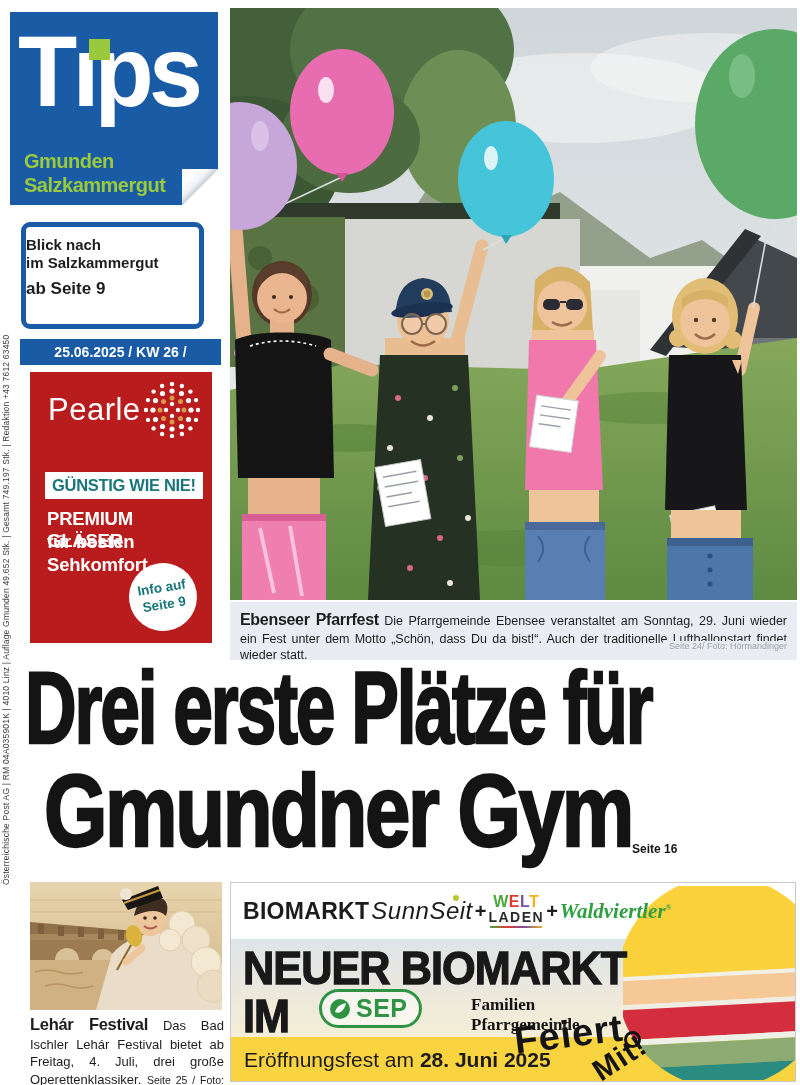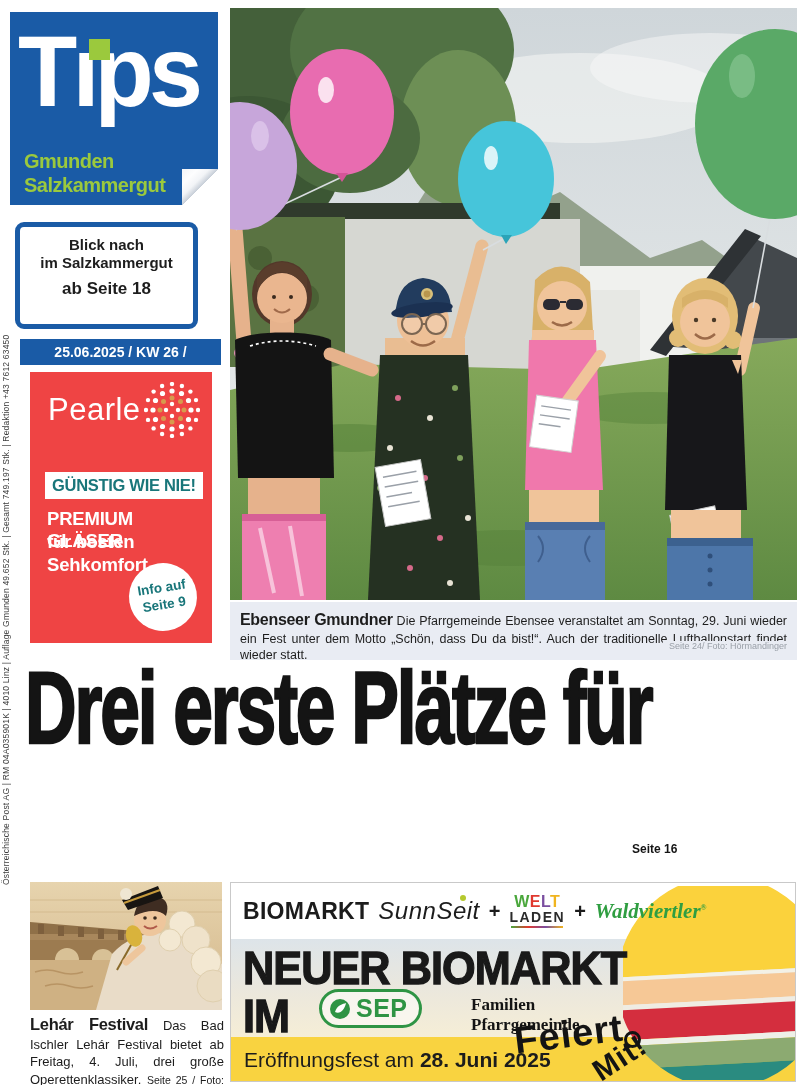--- a/index.html
+++ b/index.html
@@ -12,38 +12,38 @@
              letter-spacing:-5px;transform:scaleX(.97);transform-origin:0 0;line-height:1.3;}
   #logo-dot{position:absolute;left:79px;top:27px;width:21px;height:21px;background:#9bc93d;}
   .region{position:absolute;left:14px;font-size:20px;font-weight:bold;color:#9bc93d;letter-spacing:-.5px;}
   #region1{top:138px;} #region2{top:162px;}
   #curl{position:absolute;right:0;bottom:0;width:36px;height:36px;
     background-image:
       linear-gradient(to top left, rgba(0,0,0,0) 49.5%, #c9d0d9 50%, #f2f4f7 62%, #fdfdfe 78%, #f2f4f7 100%),
       linear-gradient(to top left, #ffffff 49.5%, rgba(0,0,0,0) 50%);}
 
   
-  #teaser{position:absolute;left:15px;top:222px;width:183px;height:107px;background:#fff;
-          border:5px solid #1a5ba6;border-radius:9px;text-align:center;color:#1d1d1d;box-sizing:border-box;}
+  #teaser{position:absolute;left:21px;top:222px;width:183px;height:107px;background:#fff;
+          border:5px solid #1a5ba6;border-radius:9px;text-align:left;color:#1d1d1d;box-sizing:border-box;}
   #teaser .t1{font-size:15px;font-weight:bold;margin-top:9px;}
   #teaser .t2{font-size:28px;font-weight:bold;letter-spacing:-.5px;line-height:1.0;margin-top:1px;}
   #teaser .t3{font-size:15px;font-weight:bold;margin-top:1px;}
   #teaser .t4{font-size:17px;font-weight:bold;margin-top:8px;}
 
   
   #datebar{position:absolute;left:20px;top:339px;width:201px;height:26px;background:#1a5ba6;color:#fff;
            font-size:14px;font-weight:bold;text-align:center;line-height:26px;}
 
   
   #imprint{position:absolute;left:1px;top:332px;height:553px;width:13px;
            writing-mode:vertical-rl;transform:rotate(180deg);
            font-size:8.5px;color:#3c3c3c;letter-spacing:.2px;white-space:nowrap;}
 
   
-  #pearle{position:absolute;left:30px;top:372px;width:182px;height:271px;background:#ef4444;overflow:hidden;}
+  #pearle{position:absolute;left:30px;top:372px;width:182px;height:271px;background:#b91c1c;overflow:hidden;}
   #pearle-brand{position:absolute;left:18px;top:20px;font-size:31px;color:#fff;letter-spacing:.5px;}
   #pearle-rosette{position:absolute;right:12px;top:10px;}
   #pearle-banner{position:absolute;left:15px;top:100px;background:#fff;color:#19767a;
                  font-size:16.5px;font-weight:bold;padding:4px 7px;letter-spacing:-.3px;}
   .pearle-line{position:absolute;left:17px;color:#fff;font-weight:bold;font-size:18.5px;letter-spacing:-.2px;}
   #pearle-l1{top:136px;} #pearle-l2{top:159px;} #pearle-l3{top:182px;}
   #pearle-badge{position:absolute;left:99px;top:191px;width:68px;height:68px;border-radius:50%;background:#fff;
                 color:#19767a;font-size:13.5px;font-weight:bold;text-align:center;
                 display:flex;flex-direction:column;justify-content:center;transform:rotate(-9deg);line-height:1.25;}
 
@@ -72,21 +72,21 @@
   #lehar-cap .leh-title{font-size:16.5px;font-weight:bold;letter-spacing:-.3px;}
   #lehar-cap .leh-credit{font-size:10.5px;}
 
   
   #biomarkt{position:absolute;left:230px;top:882px;width:566px;height:200px;border:1px solid #c9c9c9;
             box-sizing:border-box;overflow:hidden;background:#fff;}
   #bm-main{position:absolute;left:0;top:56px;right:0;height:100px;
            background:linear-gradient(180deg,#dde4e9 0%,#ece8dc 55%,#f6eed6 100%);}
   #bm-bar{position:absolute;left:0;bottom:0;right:0;height:44px;background:#f9d340;z-index:1;}
   #bm-sun{position:absolute;right:0;top:3px;z-index:2;}
-  #bm-logos{position:absolute;left:12px;top:0;height:56px;display:flex;align-items:center;gap:9px;z-index:3;}
+  #bm-logos{position:absolute;left:12px;top:0;height:56px;display:flex;align-items:center;gap:2px;z-index:3;}
   .bm-biomarkt{font-size:23px;font-weight:bold;letter-spacing:.3px;color:#1c1c1c;}
   .bm-sunnseit{font-size:24px;font-style:italic;color:#1c1c1c;letter-spacing:.5px;position:relative;}
   .bm-sunnseit i{position:absolute;right:14px;top:-2px;width:6px;height:6px;border-radius:50%;background:#b5c92e;}
   .bm-plus{font-size:20px;font-weight:bold;color:#1c1c1c;}
   .weltladen{display:flex;flex-direction:column;align-items:center;line-height:1;}
   .welt{font-size:16px;font-weight:bold;letter-spacing:.5px;}
   .laden{font-size:14px;font-weight:bold;letter-spacing:1.5px;color:#2b2b2b;}
   .welt-bar{width:52px;height:2px;margin-top:2px;
             background:linear-gradient(90deg,#4aa73c,#e0392f,#7a4ea0,#f0b41f);}
   .bm-waldviertler{font-size:21px;font-weight:bold;font-style:italic;color:#2f9e41;
@@ -118,21 +118,21 @@
     <div id="logo-word">Tıps</div>
     <div id="logo-dot"></div>
     <div id="region1" class="region">Gmunden</div>
     <div id="region2" class="region">Salzkammergut</div>
     <div id="curl"></div>
   </div>
 
   <div id="teaser">
     <div class="t1">Blick nach</div>
     <div class="t3">im Salzkammergut</div>
-    <div class="t4">ab Seite 18</div>
+    <div class="t4">ab Seite 9</div>
   </div>
 
   <div id="datebar">25.06.2025 / KW 26 / www.tips.at</div>
 
   <div id="imprint">Österreichische Post AG | RM 04A035901K | 4010 Linz | Auflage Gmunden 49.652 Stk. | Gesamt 749.197 Stk. | Redaktion +43 7612 63450</div>
 
   <div id="pearle">
     <div id="pearle-brand">Pearle</div>
     <svg id="pearle-rosette" width="56" height="56" viewBox="0 0 56 56">
         <g>
@@ -361,27 +361,28 @@
         <polygon points="271,227 282,227 276,236" fill="#2ba4b8"></polygon>
       </g>
       <g>
         <ellipse cx="545" cy="116" rx="80" ry="95" fill="#5aa967"></ellipse>
         <ellipse cx="512" cy="68" rx="13" ry="22" fill="#86c491" opacity=".7"></ellipse>
       </g>
     </svg>
   </div>
 
   <div id="caption">
-    <p><span class="cap-title">Ebenseer Gmundner</span>
+    <p><span class="cap-title">Ebenseer Pfarrfest</span>
        <span>Die Pfarrgemeinde Ebensee veranstaltet am Sonntag, 29. Juni wieder ein Fest unter dem Motto „Schön, dass Du da bist!“. Auch der traditionelle Luftballonstart findet wieder statt.</span></p>
     <span class="credit">Seite 24/ Foto: Hörmandinger</span>
   </div>
 
   <div id="headline">
     <div><span id="hl1" class="hl">Drei erste Plätze für</span></div>
+    <div><span id="hl2" class="hl">Gmundner Gym</span></div>
     <span id="hl-page">Seite 16</span>
   </div>
 
   <div id="lehar-img">
     <svg width="192" height="128" viewBox="0 0 192 128">
       <defs>
         <linearGradient id="sepia" x1="0" y1="0" x2="0" y2="1">
           <stop offset="0" stop-color="#e7d4ae"></stop>
             <stop offset="1" stop-color="#d2b588"></stop>
         </linearGradient>

